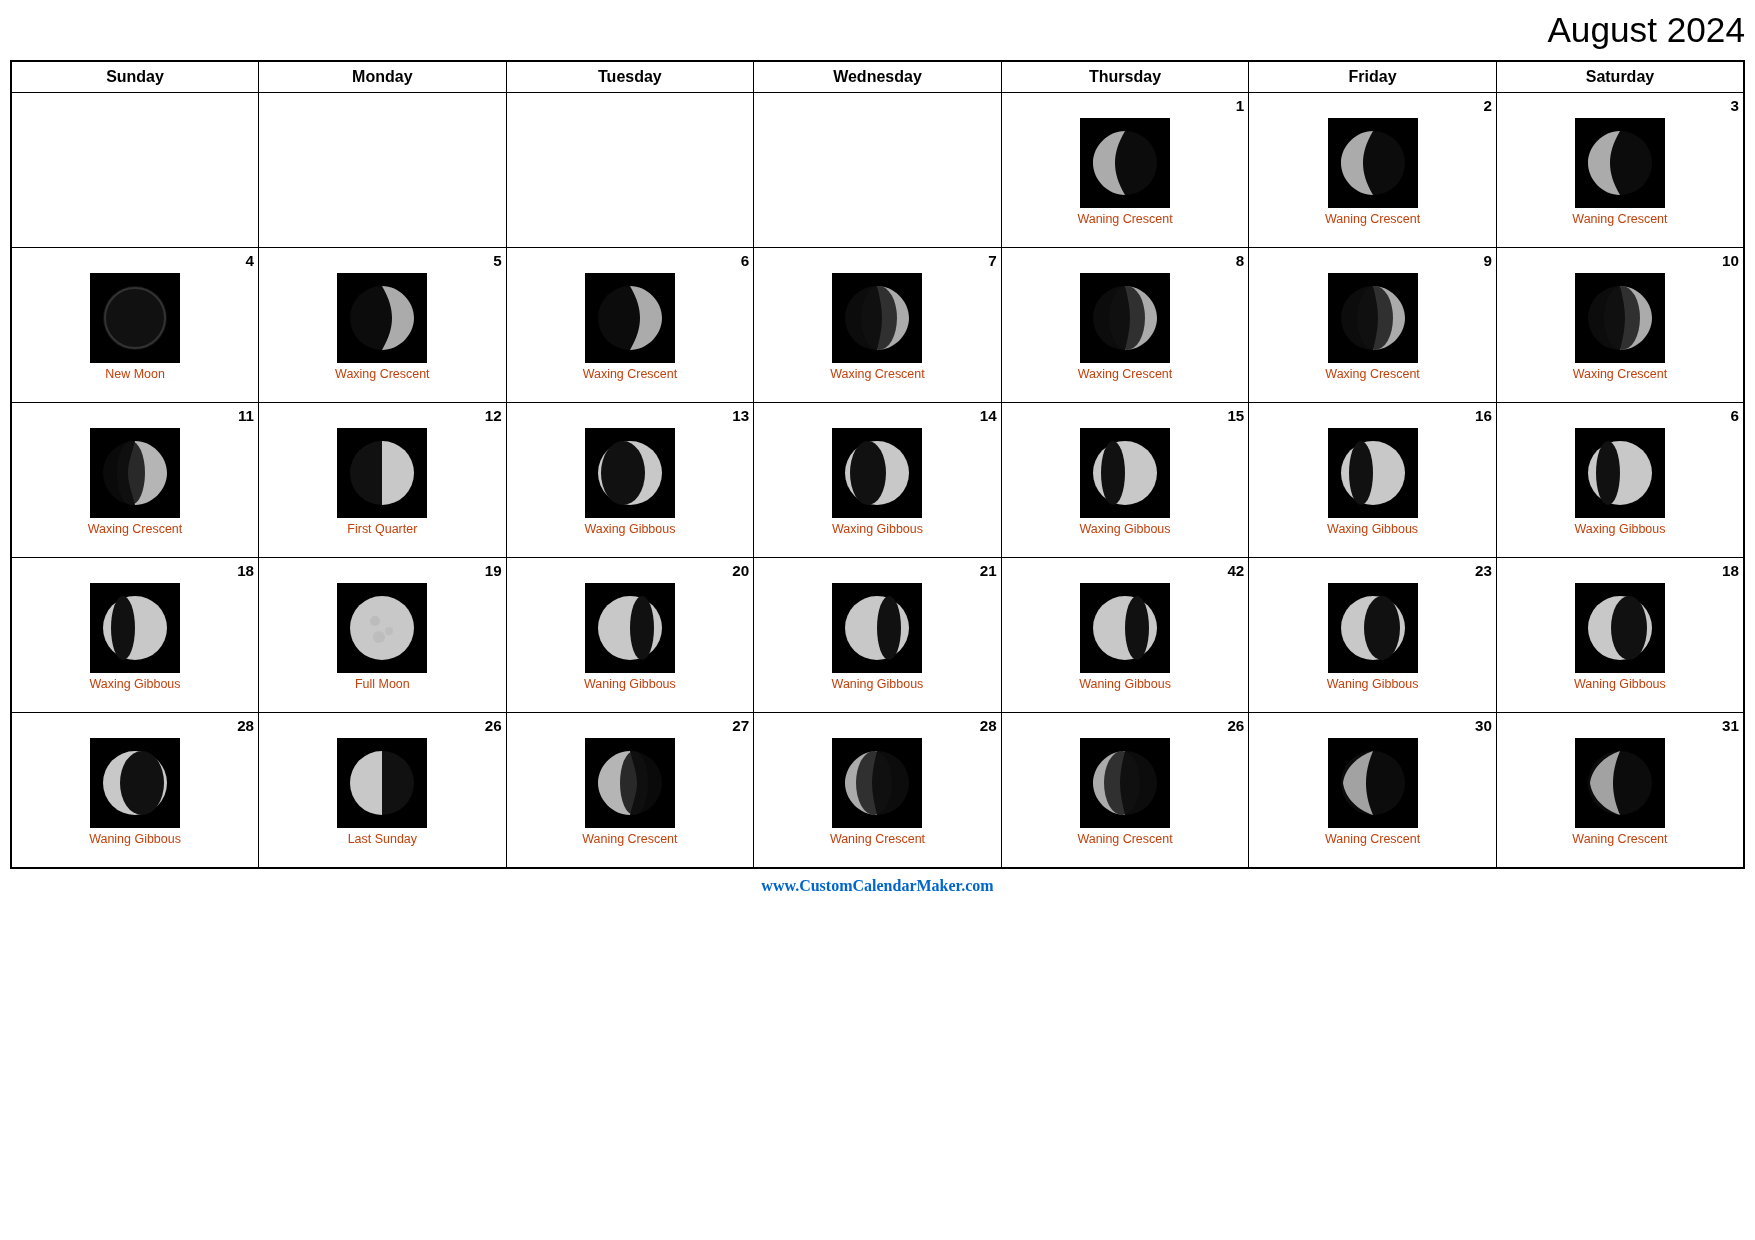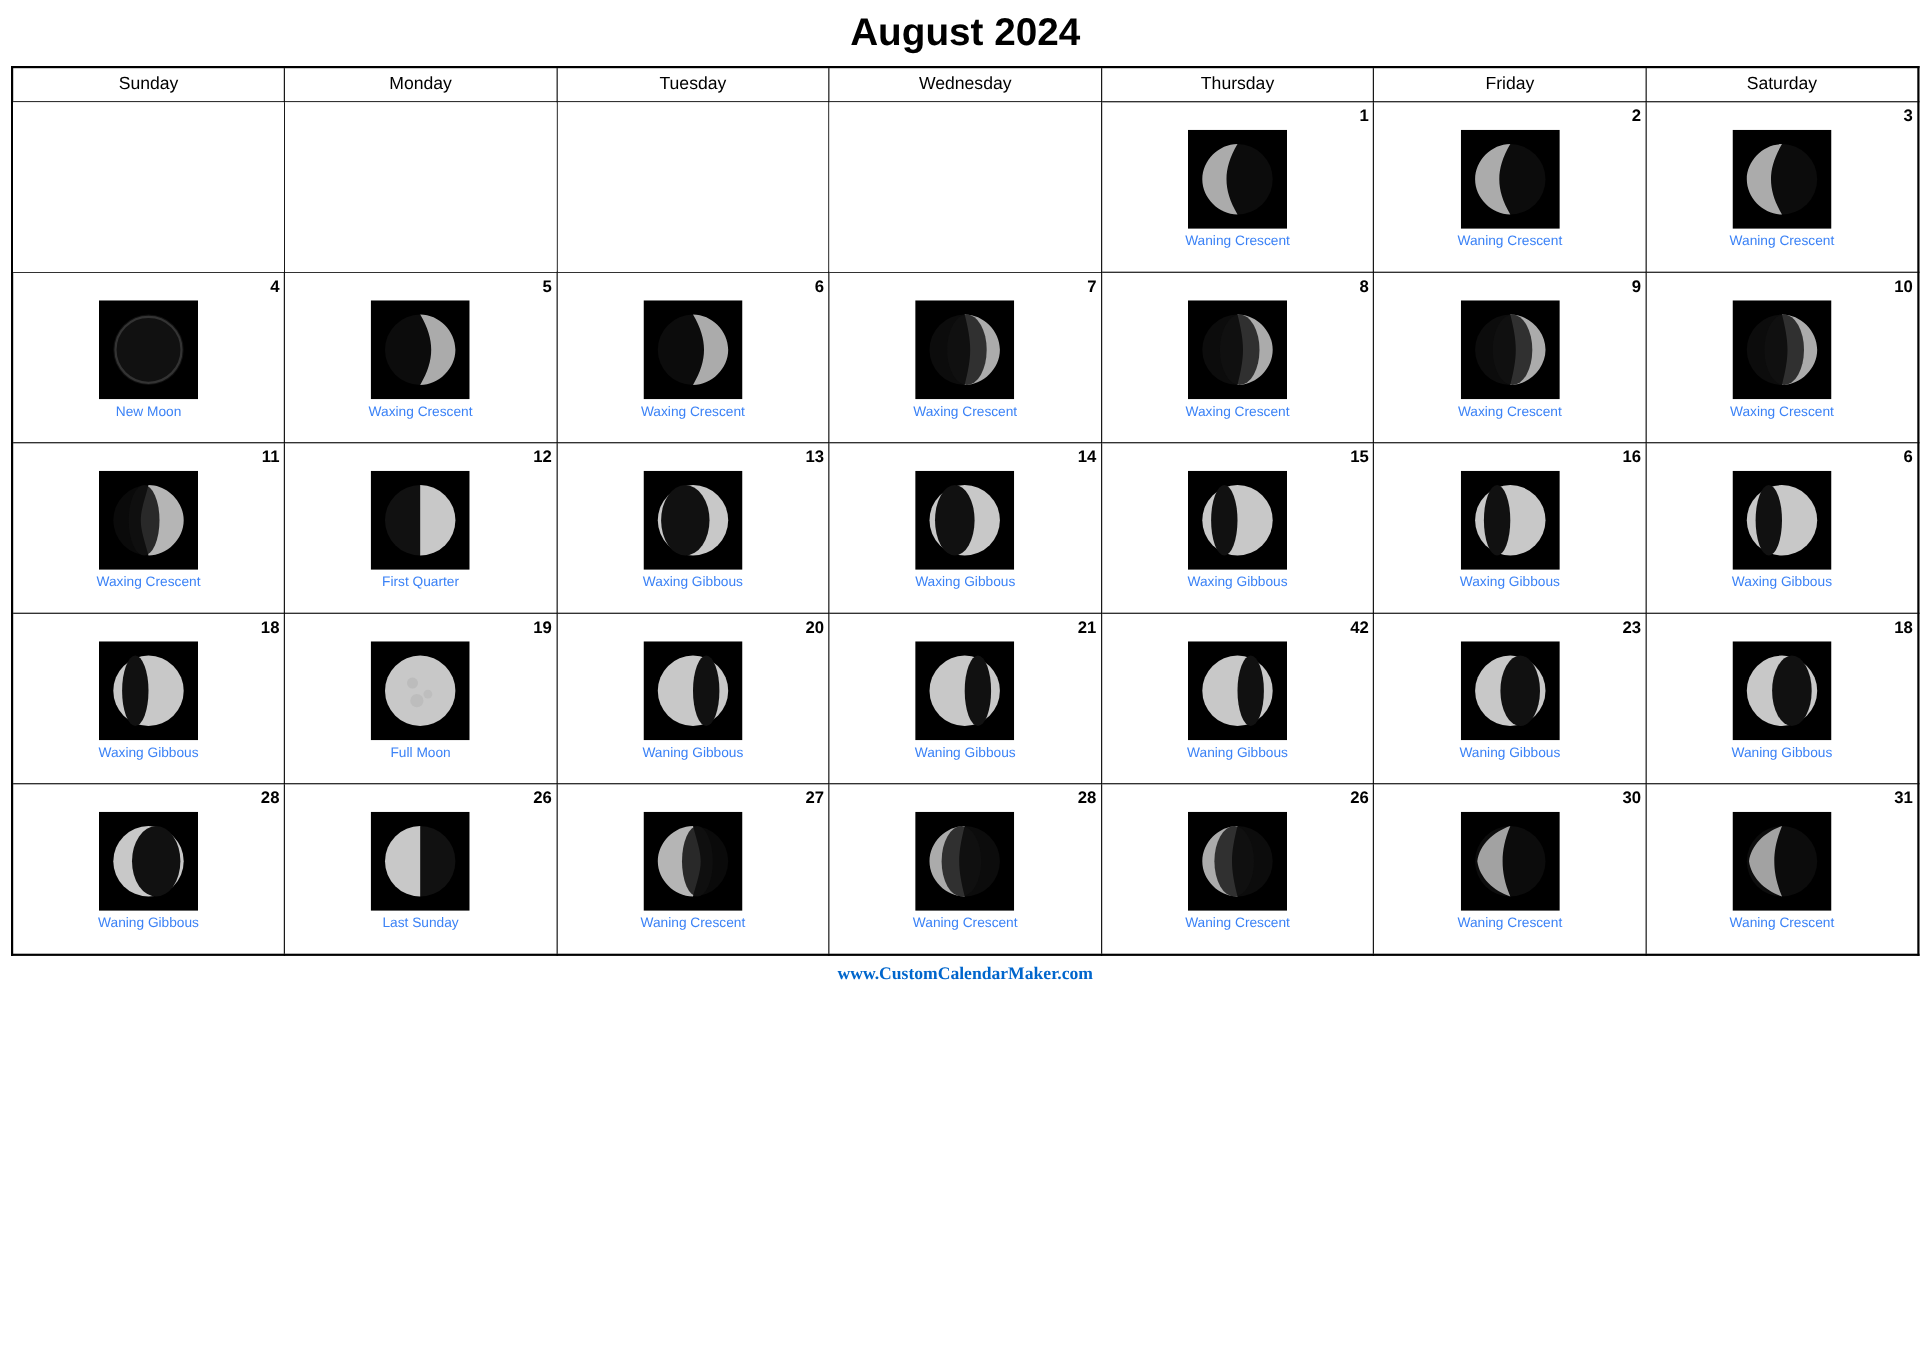--- a/index.html
+++ b/index.html
@@ -2,36 +2,36 @@
 <html><head>
   <meta charset="utf-8">
   <style>
     * { box-sizing: border-box; margin: 0; padding: 0; }
     body {
       font-family: Arial, sans-serif;
       background: #fff;
       padding: 10px;
     }
     h1 {
-      text-align: center;
+      text-align: right;
       font-size: 2.2em;
-      font-weight: bold;
+      font-weight: normal;
       margin-bottom: 10px;
       color: #000;
     }
     .calendar {
       width: 100%;
       border-collapse: collapse;
       border: 2px solid #000;
     }
     .calendar th {
       border: 1px solid #000;
       padding: 6px 4px;
       text-align: center;
-      font-weight: normal;
+      font-weight: bold;
       font-size: 1em;
       background: #fff;
     }
     .calendar td {
       border: 1px solid #000;
       vertical-align: top;
       width: 14.28%;
       height: 155px;
       padding: 4px;
       position: relative;
@@ -46,21 +46,21 @@
     .moon-cell {
       display: flex;
       flex-direction: column;
       align-items: center;
       justify-content: flex-start;
       height: 100%;
     }
     .moon-phase {
       text-align: right;
       font-size: 0.78em;
-      color: #3b82f6;
+      color: #c2410c;
       line-height: 1.2;
     }
     .empty-cell { background: #fff; }
     .footer {
       text-align: center;
       margin-top: 8px;
       font-size: 1em;
       color: #0066cc;
       font-weight: bold;
       font-family: Liberation Serif, serif;

